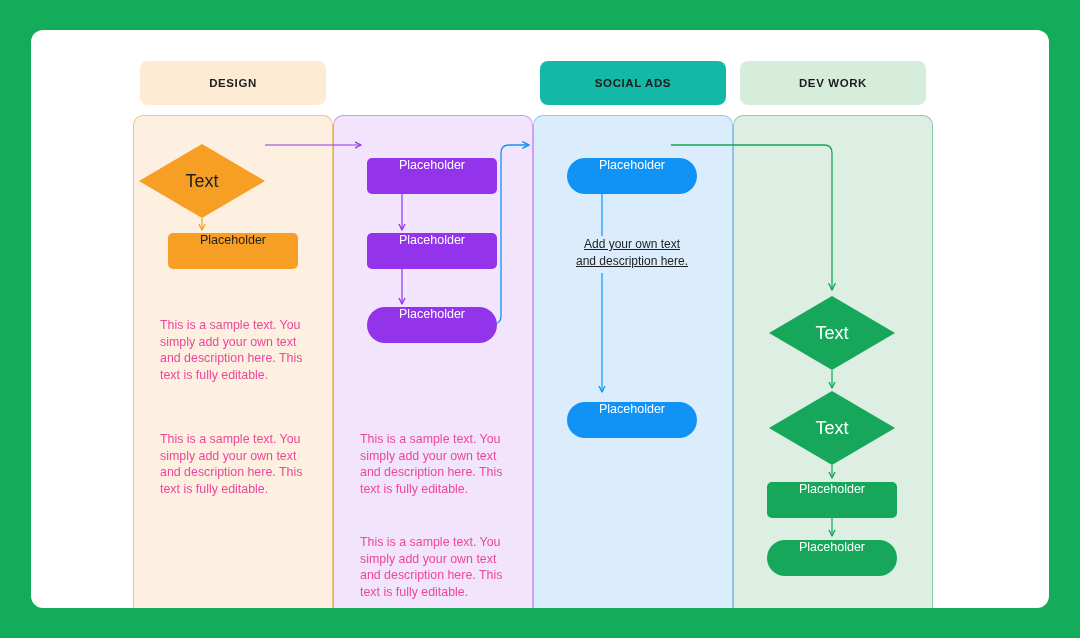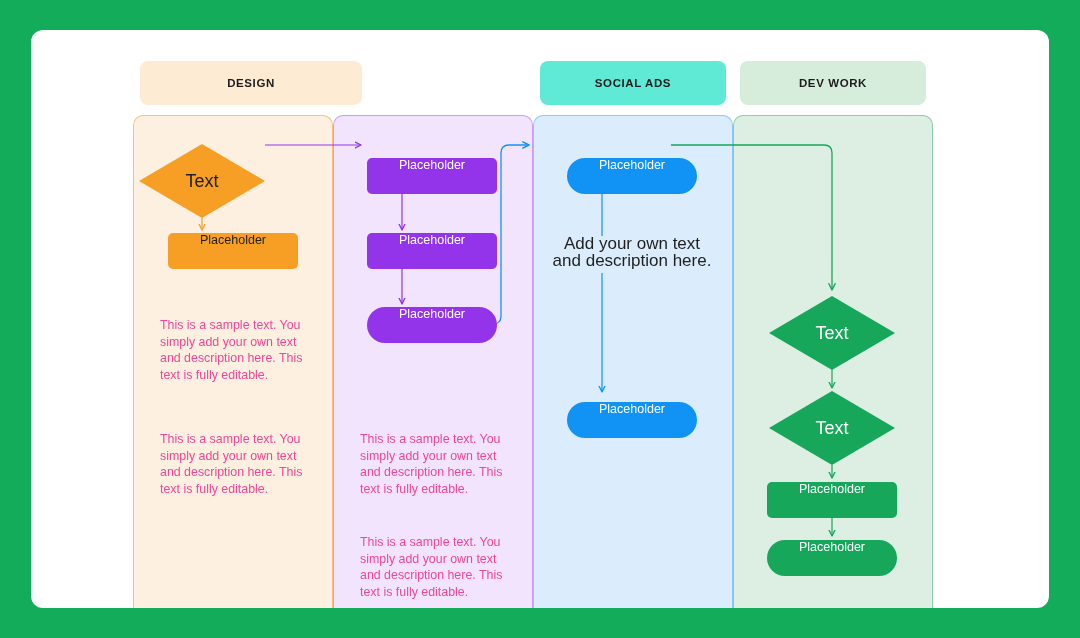--- a/index.html
+++ b/index.html
@@ -70,44 +70,45 @@
 
   
   .para {
     position: absolute;
     font-size: 12.4px;
     line-height: 16.6px;
     color: #ec4899;
   }
   .midlabel {
     position: absolute;
-    font-size: 17px;
+    font-size: 12px;
     line-height: 16.6px;
     color: #1f1f1f;
     text-align: center;
+    text-decoration: underline;
   }
 
   
   #wires {
     position: absolute;
     left: 0; top: 0;
     width: 1018px; height: 578px;
     pointer-events: none;
   }
 </style>
 </head>
 <body>
 
 <div id="stage">
   <div id="card">
 
-    <div class="chip" style="left:109px; width:222px; background:#FDEBD3;">
+    <div class="chip" style="left:109px; width:186px; background:#FDEBD3;">
       <span>DESIGN</span>
     </div>
-    <div class="chip" style="left:509px; width:186px; background:#5eead4;">
+    <div class="chip" style="left:509px; width:186px; background:#14b8a6;">
       <span>SOCIAL ADS</span>
     </div>
     <div class="chip" style="left:709px; width:186px; background:#D6EDDC;">
       <span>DEV WORK</span>
     </div>
 
     <div class="col" style="left:102px; width:200px; background:#FDF0E0; border-color:#F4C181;"></div>
     <div class="col" style="left:302px; width:200px; background:#F2E4FC; border-color:#C99DF0;"></div>
     <div class="col" style="left:502px; width:200px; background:#DBEDFC; border-color:#8EC7F2;"></div>
     <div class="col" style="left:702px; width:200px; background:#DCEFE2; border-color:#8FCBA6;"></div>

